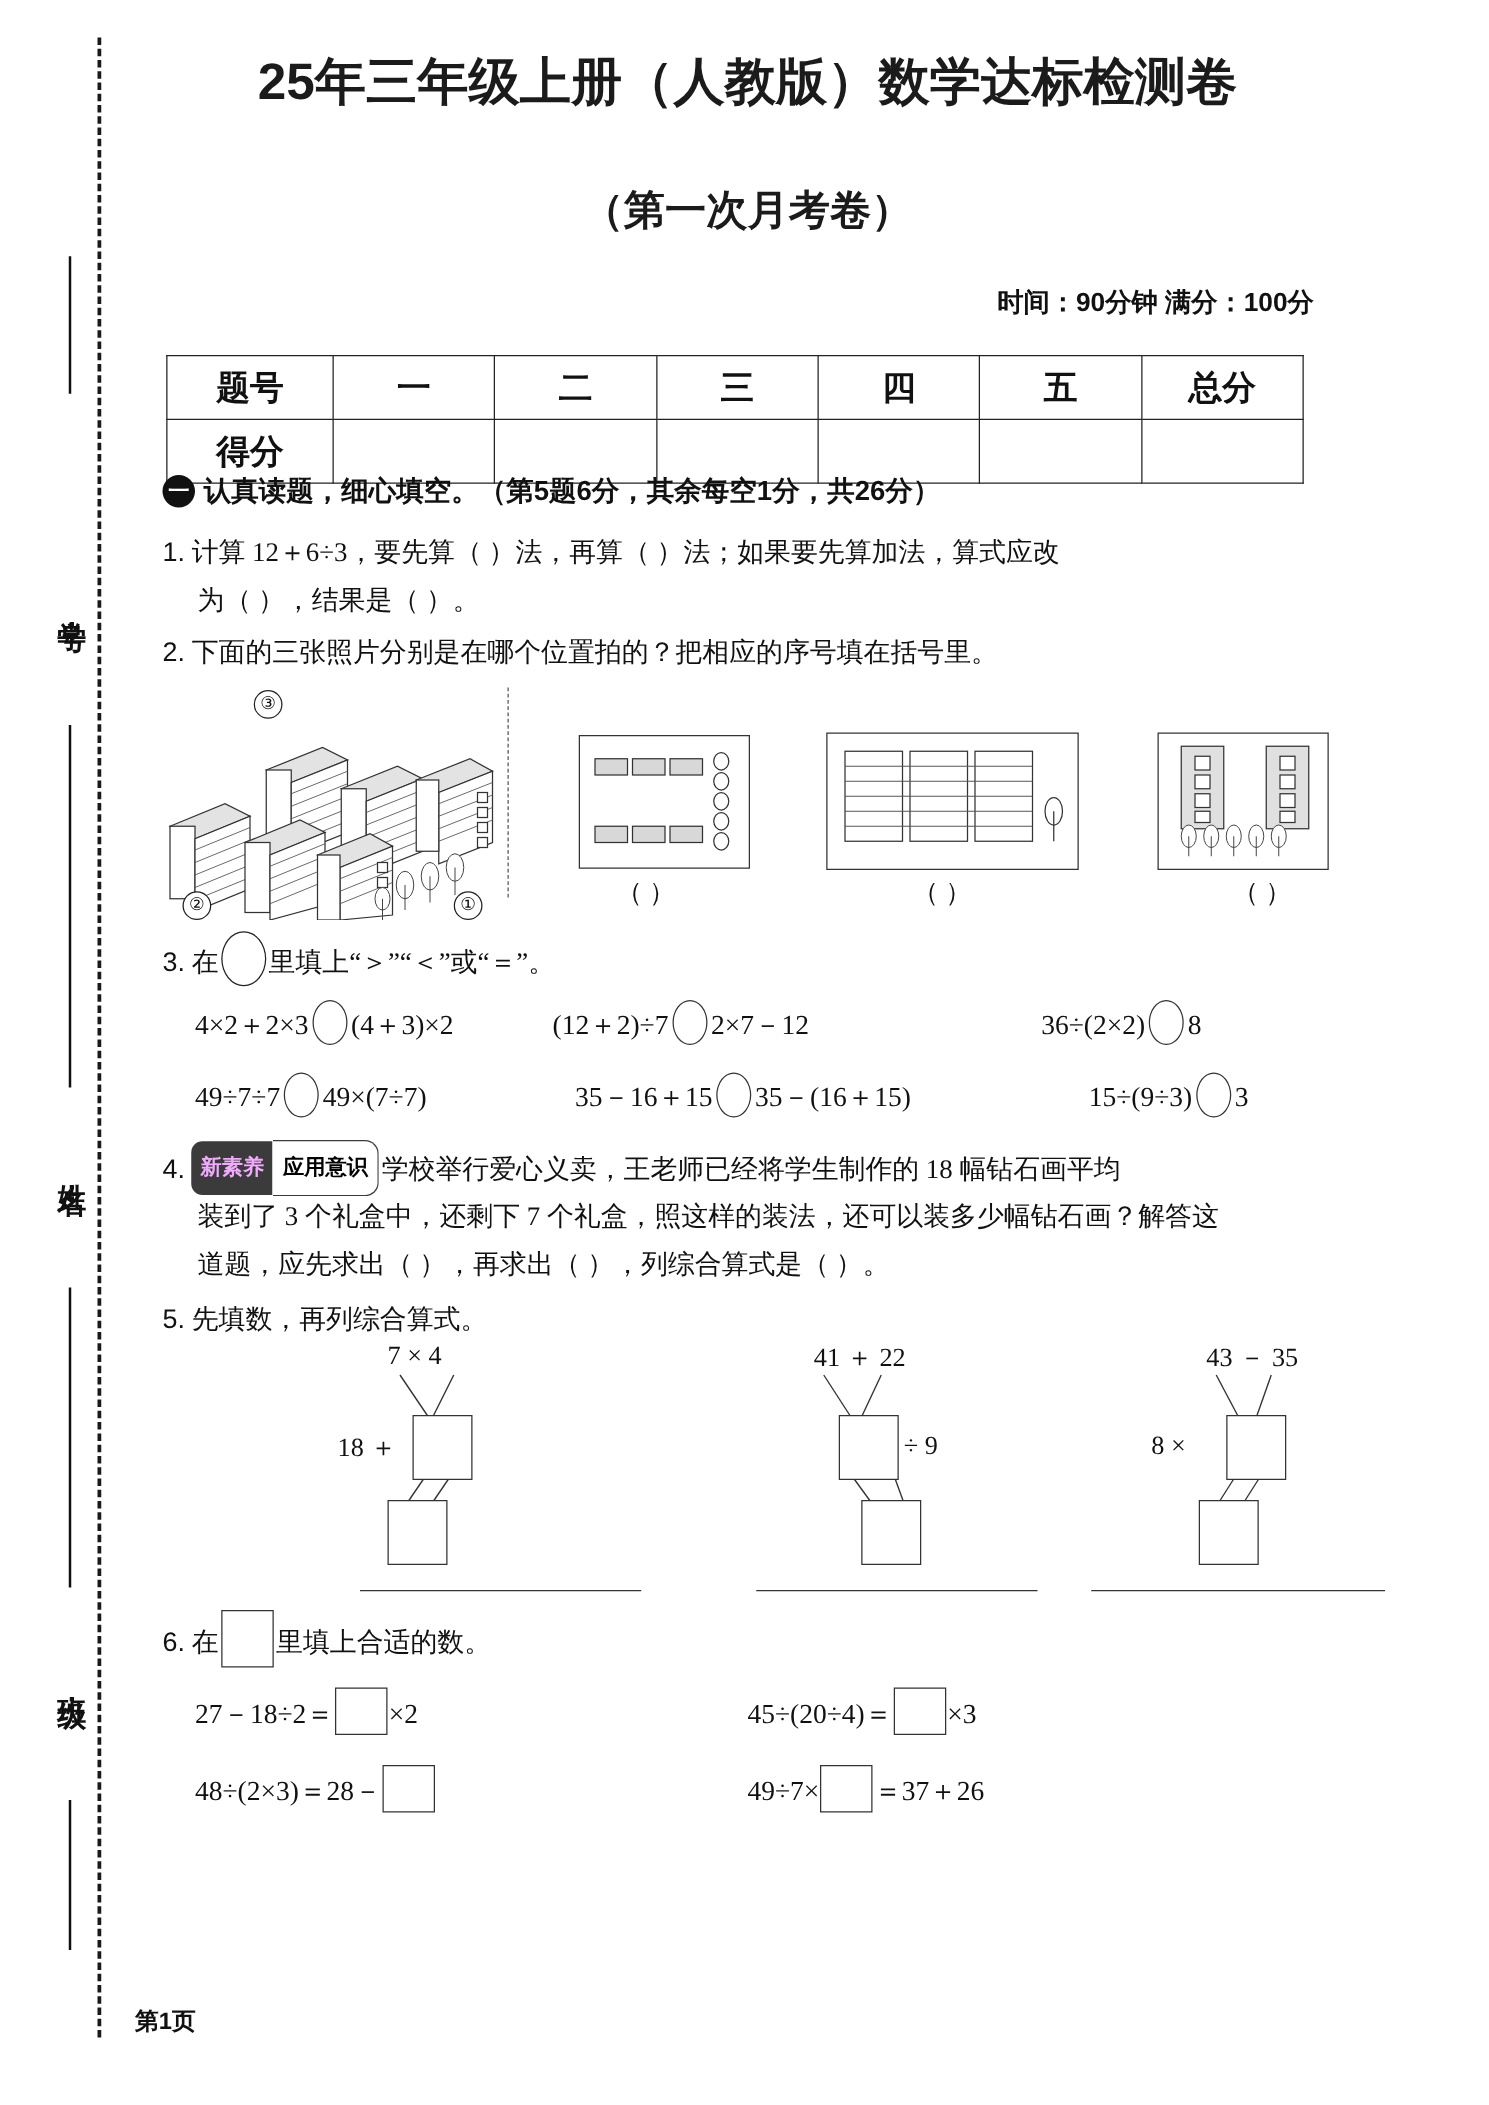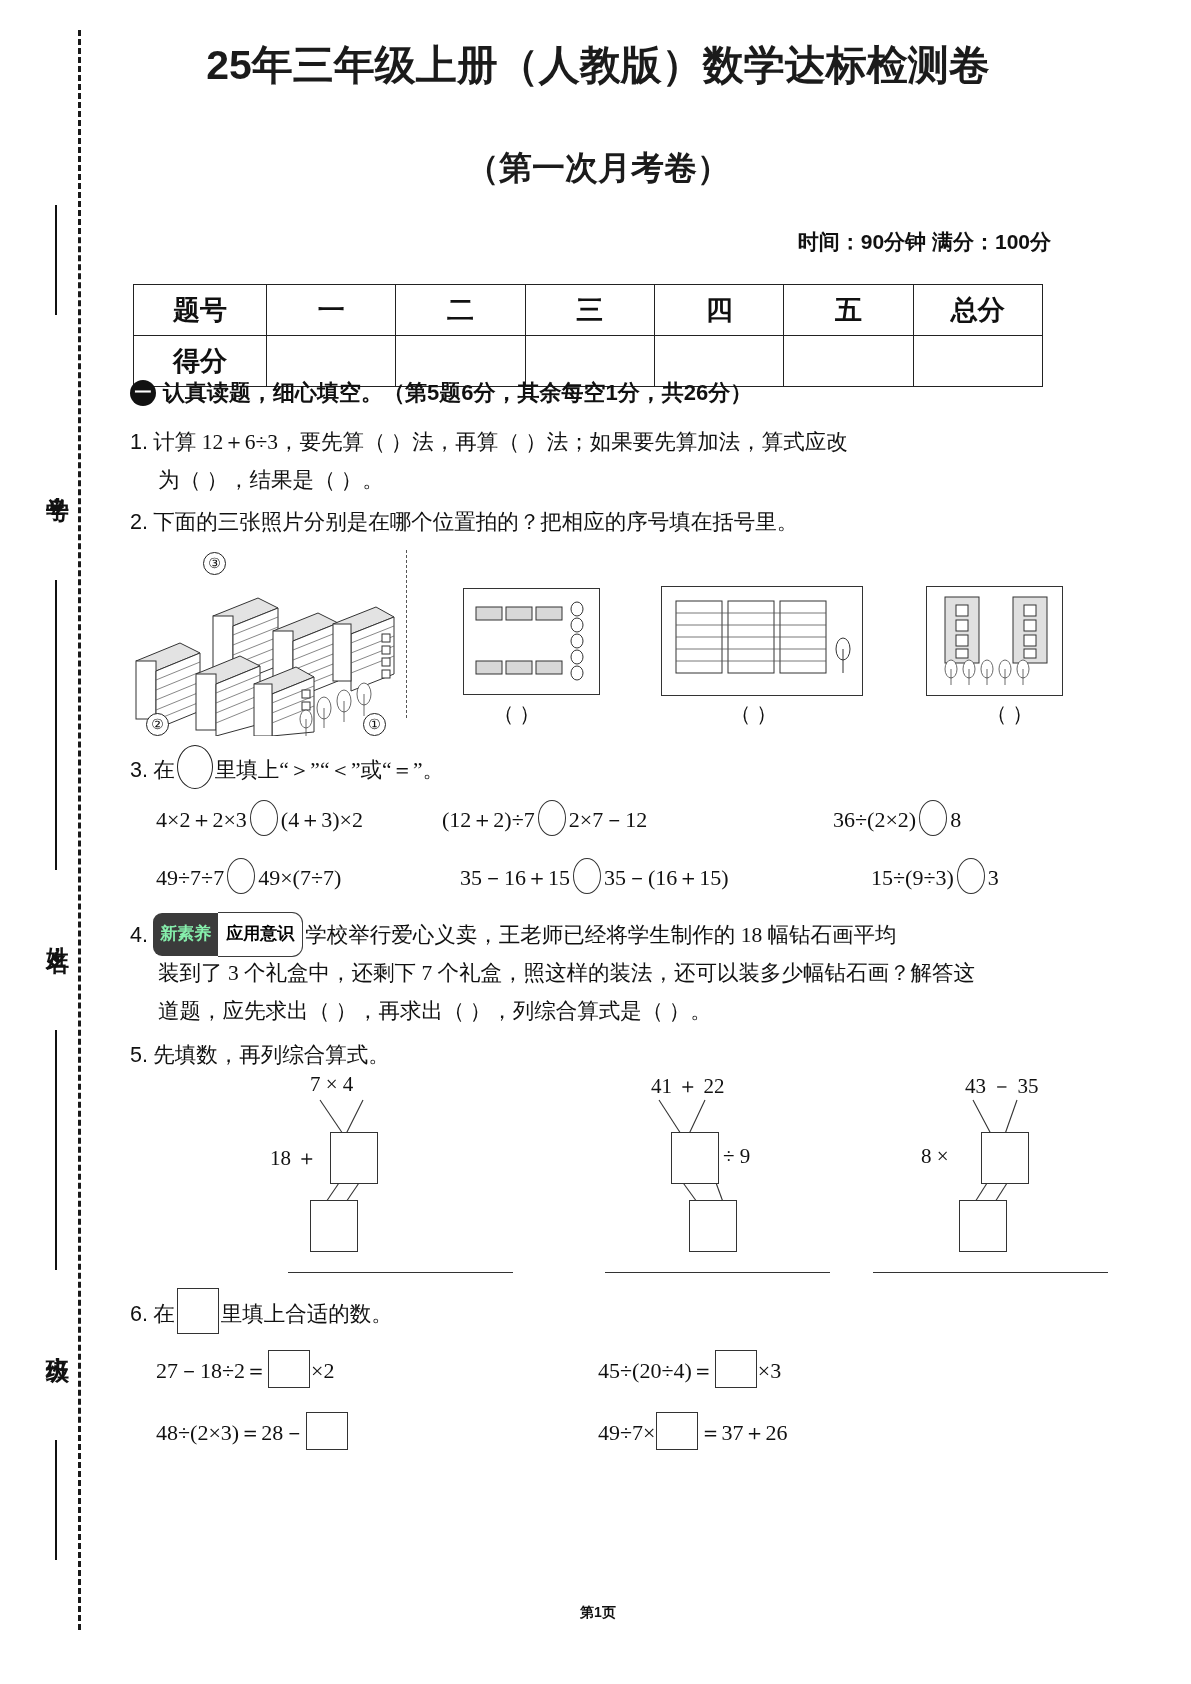--- a/index.html
+++ b/index.html
@@ -138,21 +138,21 @@
     line-height: 38px;
     white-space: nowrap;
     color: #111;
   }
   .qnum { font-family: "Liberation Sans","DejaVu Sans",sans-serif; }
 
   
   .badge-dark {
     display: inline-block;
     background: #3b3b3b;
-    color: #86efac;
+    color: #f0abfc;
     font-family: "Liberation Sans", "DejaVu Sans", sans-serif;
     font-weight: bold;
     font-size: 17px;
     padding: 2px 7px 3px 7px;
     border-radius: 9px 0 0 9px;
     vertical-align: 3px;
     text-align: center;
   }
   .badge-light {
     display: inline-block;
@@ -265,24 +265,24 @@
     position: absolute;
     height: 0;
     border-top: 1.6px solid #333;
   }
 
   
   #footer {
     position: absolute;
     left: 0; top: 1604px;
     width: 980px;
-    text-align: center;
-    font-family: "Liberation Sans", "DejaVu Sans", sans-serif;
-    font-weight: bold;
-    font-size: 14px;
+    text-align: left;
+    font-family: "Liberation Sans", "DejaVu Sans", sans-serif;
+    font-weight: bold;
+    font-size: 19px;
   }
 </style>
 </head>
 <body>
 
 <div id="sidebar">
   <div class="dashed-line"></div>
 
   <div class="side-rule" style="top:205px;height:110px;"></div>
   <div class="side-field" style="top:430px;height:130px;">学号：</div>

